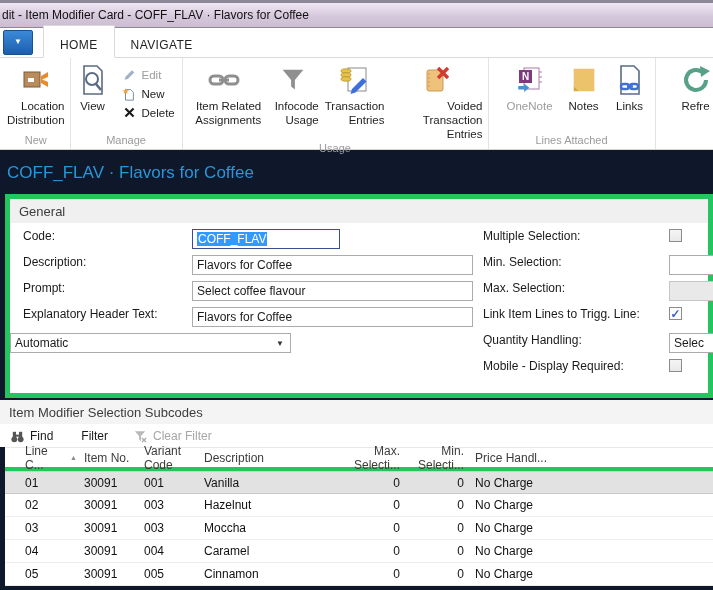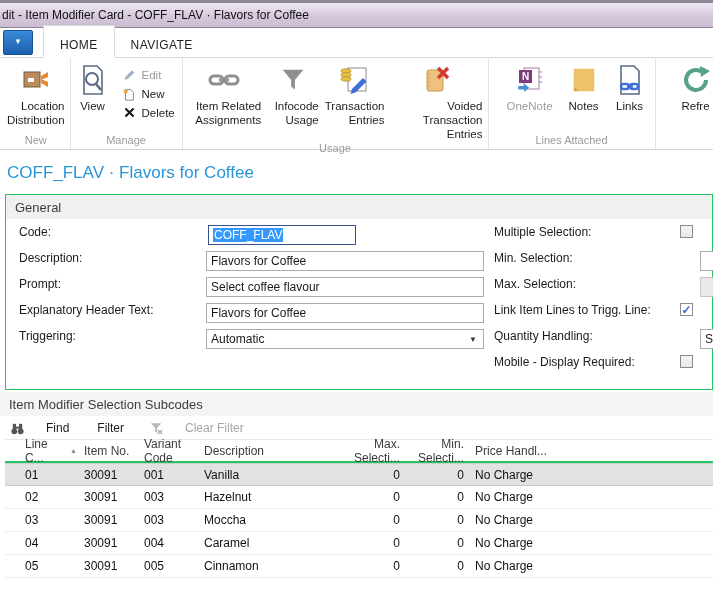--- a/index.html
+++ b/index.html
@@ -1,17 +1,17 @@
 <!DOCTYPE html>
 <html><head>
 <meta charset="utf-8">
 <style>
   * { margin:0; padding:0; box-sizing:border-box; }
   body { font-family:"Liberation Sans", sans-serif; background:#888; }
-  .window { width:713px; height:590px; overflow:hidden; position:relative; background:#ffffff; }
+  .window { width:713px; height:590px; overflow:hidden; position:relative; background:#0f172a; }
 
   
   .titlebar { height:28px; background:linear-gradient(#efe7f3, #d6c8dc 55%, #cbbcd2);
     border-top:3px solid #8e8797; border-bottom:1px solid #8e8797;
     display:flex; align-items:center; padding-left:2px; }
   .titlebar .title { font-size:12px; color:#111; white-space:nowrap; }
 
   
   .tabrow { height:30px; background:#fff; display:flex; align-items:flex-end; border-bottom:1px solid #d9d9d9; }
   .app-button { width:30px; height:25px; margin:0 10px 1px 3px; border-radius:2px;
@@ -31,55 +31,55 @@
   .rb-big .lbl { font-size:11.5px; color:#1e1e1e; text-align:right; line-height:1.2; margin-top:3px; }
   .rb-big.disabled .lbl { color:#9b9b9b; }
   .small-col { display:flex; flex-direction:column; justify-content:flex-start; padding:6px 2px 0 6px; }
   .rb-small { display:flex; align-items:center; gap:5px; font-size:11.5px; color:#1e1e1e; padding:2px 3px; cursor:pointer; white-space:nowrap; }
   .rb-small.disabled { color:#9b9b9b; }
   .rb-small .sic { width:15px; height:15px; display:flex; align-items:center; justify-content:center; }
 
   
   .page-title { color:#2896d7; font-size:17px; font-weight:normal; margin:13px 0 11px 7px; }
 
-  .groupbox { margin-left:5px; border:1px solid #22c55e; }
+  .groupbox { margin-left:5px; border:5px solid #22c55e; }
   .groupbox-header { background:#f0f0f0; padding:5px 9px 4px; font-size:13px; color:#3c3c3c; cursor:pointer; }
   .fields { display:flex; padding:6px 0 8px; background:#fff; }
   .fcol-left { width:478px; }
   .fcol-right { flex:1; }
   .frow { display:flex; height:26px; }
   .flabel { font-size:12px; color:#1a1a1a; }
   .fcol-left .flabel { width:182px; padding-left:13px; }
   .fcol-right .flabel { width:196px; padding-left:10px; }
   .tinput { height:20px; border:1px solid #ababab; background:#fff; display:flex; align-items:center;
-    padding:0 4px; font-size:12px; color:#1a1a1a;margin-left:20px; }
+    padding:0 4px; font-size:12px; color:#1a1a1a; }
   .fcol-left .tinput { width:281px; }
   .code-input { width:148px !important; border:1px solid #37508f; }
   .code-input .sel { background:#3399ff; color:#fff; padding:0 1px; }
   .dropdown { justify-content:space-between; cursor:pointer; }
   .dropdown .dcaret { font-size:8px; color:#333; padding-right:2px; }
   .mini { width:60px; }
   .mini.disabled { background:#e9e9e9; border-color:#c6c6c6; }
   .checkbox { width:13px; height:13px; border:1px solid #8b8b8b; background:linear-gradient(#f5f5f5,#e9e9e9);
     display:flex; align-items:center; justify-content:center; cursor:pointer; }
   .checkbox.checked { background:#fff; }
   .checkbox.checked::after { content:"✓"; color:#3b62c4; font-size:12px; font-weight:bold; line-height:10px; }
 
   
   .sub-section { margin-top:2px; }
   .sub-header { background:#f4f4f4; padding:5px 9px 4px; font-size:13px; color:#3c3c3c; cursor:pointer; }
   .sub-toolbar { display:flex; align-items:center; padding:4px 0 3px 9px; background:#fff; }
-  .tool-item { display:flex; align-items:center; gap:21px; font-size:12px; color:#1a1a1a; cursor:pointer; }
+  .tool-item { display:flex; align-items:center; gap:5px; font-size:12px; color:#1a1a1a; cursor:pointer; }
   .tool-item.disabled { color:#a6a6a6; cursor:default; }
   .tool-gap1 { width:28px; } .tool-gap2 { width:24px; }
   .sic16 { width:16px; height:16px; display:flex; align-items:center; justify-content:center; }
 
   
   .grid { margin-left:5px; border-top:1px solid #e8e8e8; }
-  .grid-head { display:flex; height:23px; align-items:center; border-bottom:2px solid #22c55e; color:#3c3c3c; font-size:12px; background:#fff; }
+  .grid-head { display:flex; height:23px; align-items:center; border-bottom:4px solid #22c55e; color:#3c3c3c; font-size:12px; background:#fff; }
   .grid-row { display:flex; height:23px; align-items:center; border-bottom:1px solid #ededed; font-size:12px; color:#111; background:#fff; cursor:pointer; }
   .grid-row.selected { background:#e2e2e2; border-top:1px solid #cfcfcf; border-bottom:1px solid #c9c9c9; }
   .c0 { width:72px; padding-left:20px; display:flex; align-items:center; }
   .c1 { width:65px; padding-left:7px; }
   .c2 { width:60px; padding-left:2px; }
   .c3 { width:138px; padding-left:2px; }
   .c4 { width:64px; text-align:right; padding-right:4px; }
   .c5 { width:62px; text-align:right; padding-right:2px; }
   .c6 { flex:1; padding-left:9px; }
   .sort-arrow { font-size:7px; color:#8a8a8a; margin-left:16px; }
@@ -289,21 +289,20 @@
         </div>
         <div class="frow">
           <span class="flabel">Prompt:</span>
           <div class="tinput">Select coffee flavour</div>
         </div>
         <div class="frow">
           <span class="flabel">Explanatory Header Text:</span>
           <div class="tinput">Flavors for Coffee</div>
         </div>
         <div class="frow">
-          <span class="flabel">Triggering:</span>
           <div class="tinput dropdown">
             <span>Automatic</span>
             <span class="dcaret">▼</span>
           </div>
         </div>
       </div>
       <div class="fcol-right">
         <div class="frow">
           <span class="flabel">Multiple Selection:</span>
           <div class="checkbox"></div>

